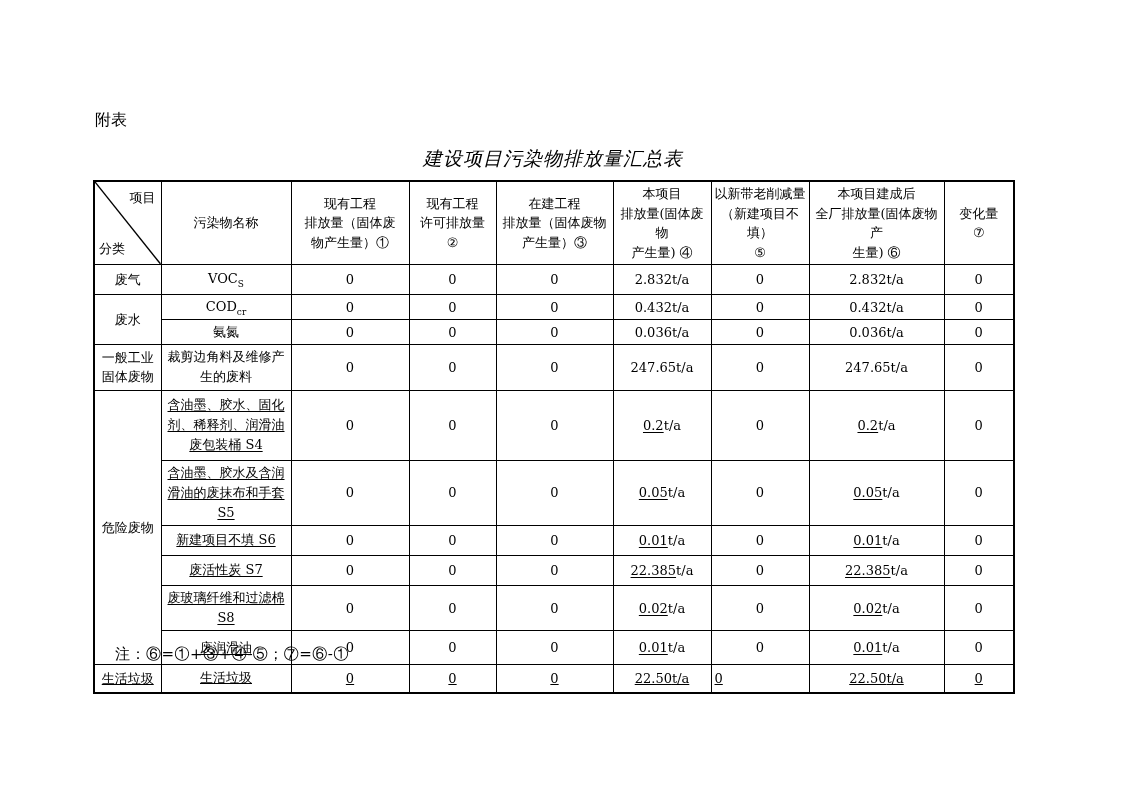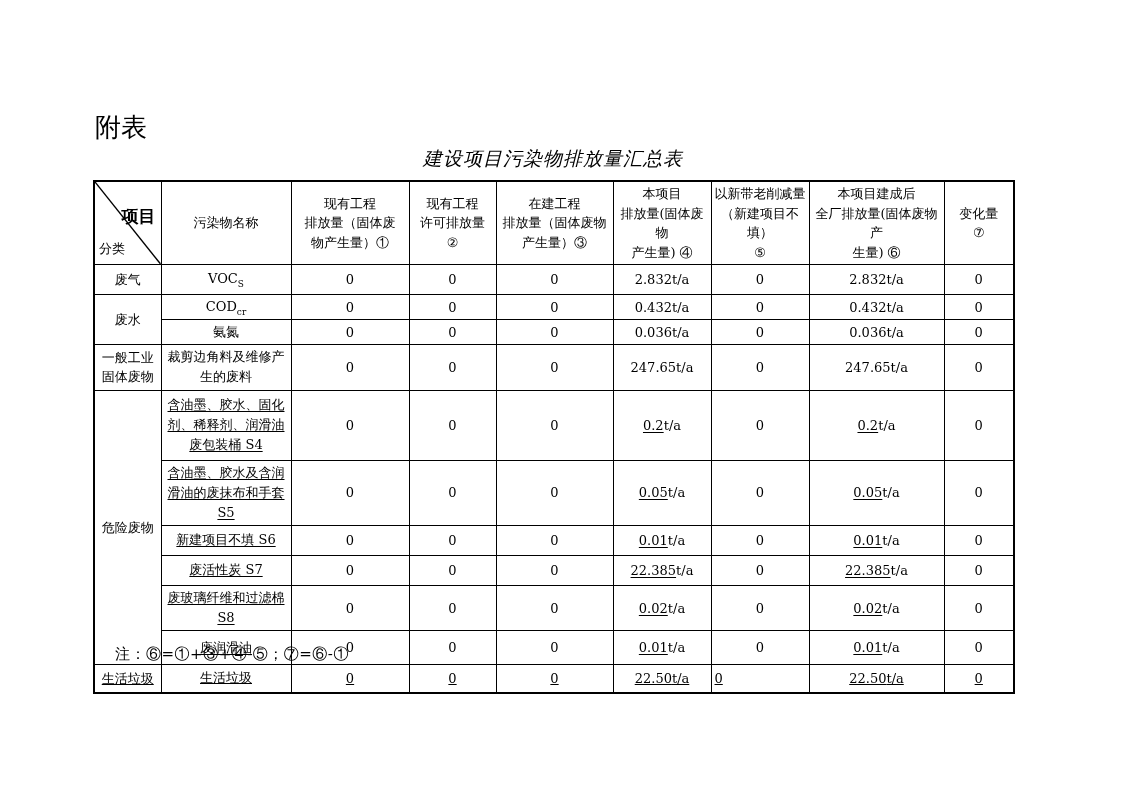--- a/index.html
+++ b/index.html
@@ -3,21 +3,21 @@
 <meta charset="utf-8">
 <style>
   html, body { margin:0; padding:0; background:#fff; }
   body {
     width:1122px; height:793px;
     font-family:"DejaVu Serif","Liberation Serif",serif;
     color:#000;
   }
   .sheet { position:relative; width:1122px; height:793px; background:#ffffff; overflow:hidden; }
 
-  .attachment-label { position:absolute; left:95px; top:110px; font-size:26px; }
+  .attachment-label { position:absolute; left:95px; top:110px; font-size:16px; }
   .doc-title {
     position:absolute; left:93px; top:146px; width:920px;
     text-align:center; font-size:19px; letter-spacing:1px;font-style:italic;
   }
 
   table.main {
     position:absolute; left:93px; top:180px; width:920px;
     border-collapse:collapse; table-layout:fixed;
     border:2px solid #000;
   }
@@ -33,21 +33,21 @@
     white-space:pre-line; line-height:1.5;
   }
   td.cat  { font-size:13px; text-align:center; white-space:pre-line; line-height:1.5; }
   td.name { font-size:13px; text-align:center; white-space:pre-line; line-height:1.55; }
   td.val  { font-size:13px; text-align:center; }
   .u { text-decoration:underline; text-underline-offset:2px; }
   sub { font-size:9px; line-height:0; }
 
   th.corner { position:relative; padding:0; }
   th.corner svg { position:absolute; left:0; top:0; width:100%; height:100%; }
-  .c-top { position:absolute; top:22px; right:5px; font-size:17px;font-weight:bold; }
+  .c-top { position:absolute; top:6px; right:5px; font-size:13px; }
   .c-bot { position:absolute; bottom:6px; left:4px; font-size:13px; }
 
   .note { position:absolute; left:95px; top:645px; font-size:15px; letter-spacing:0.5px;padding-left:20px; }
   .pagenum { position:absolute; left:0; top:711px; width:100%; text-align:center; font-size:12px; }
 </style>
 </head>
 <body>
 
 <div class="sheet">
 

